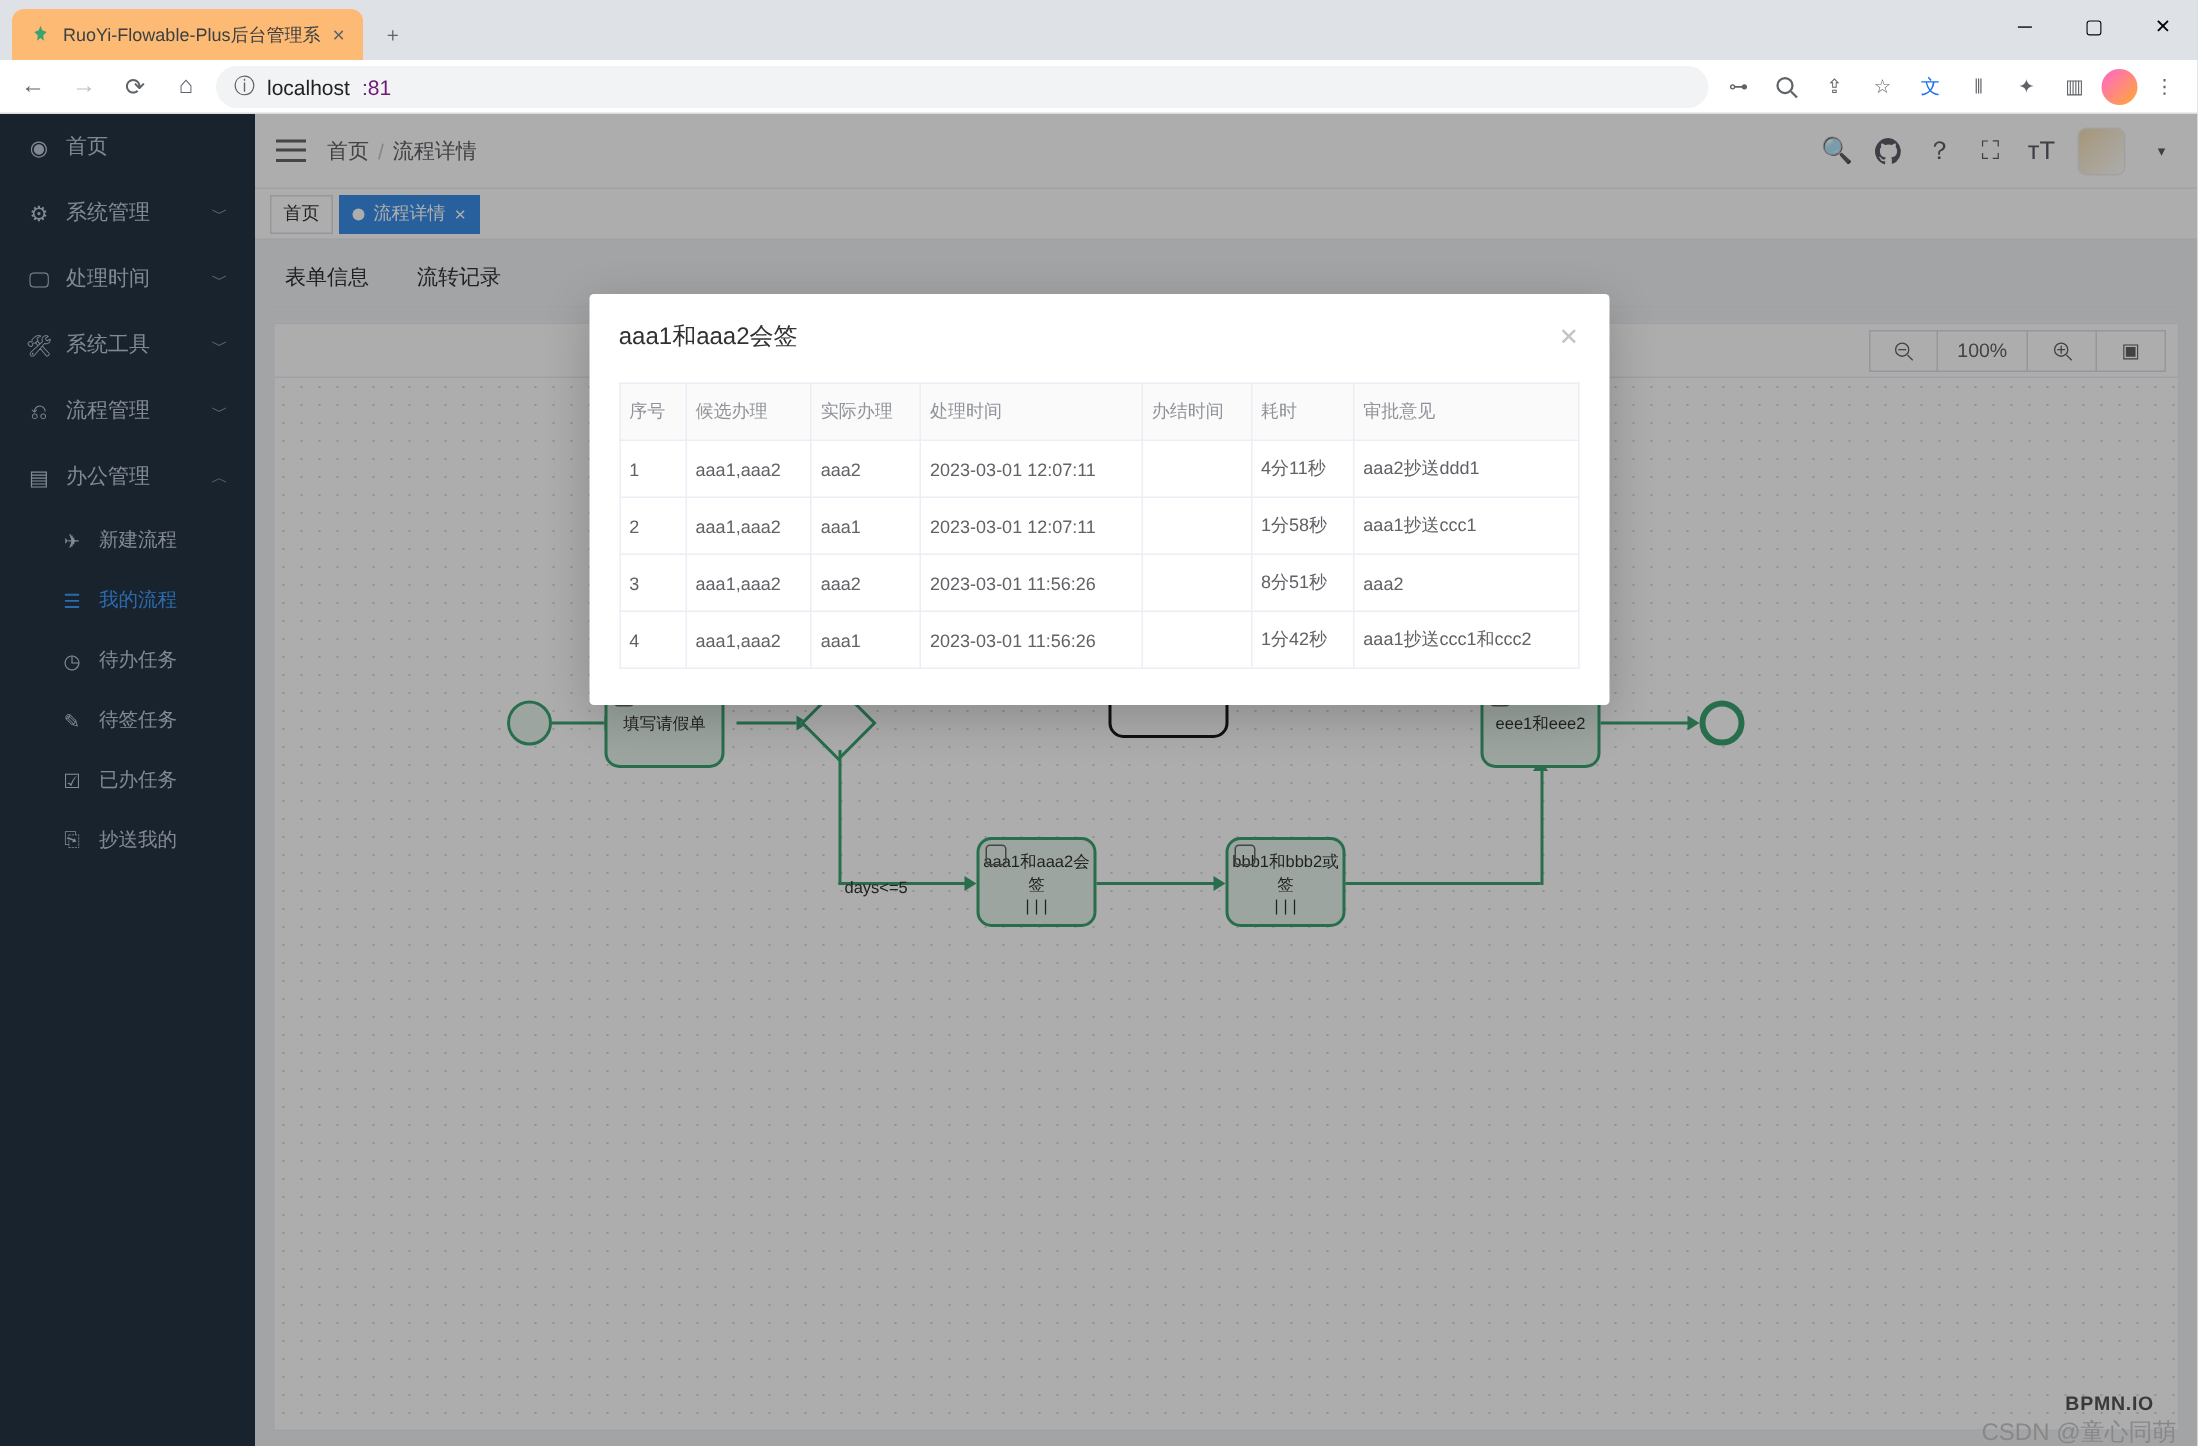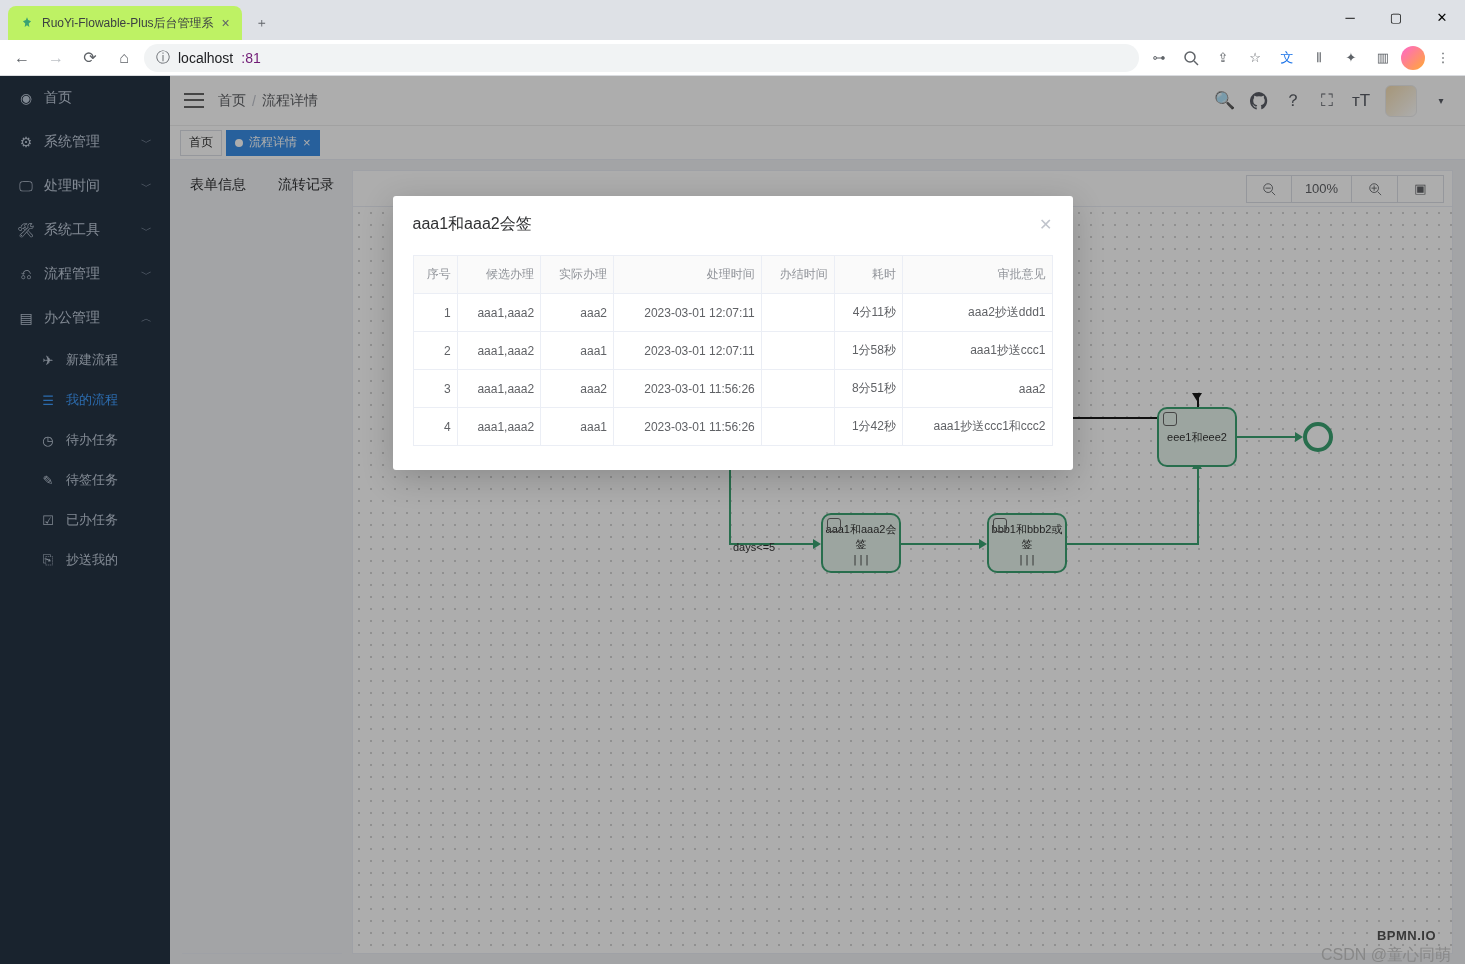--- a/index.html
+++ b/index.html
@@ -1,21 +1,21 @@
 <!DOCTYPE html>
 <html><head>
 <meta charset="utf-8">
 <style>
   * { box-sizing: border-box; margin: 0; padding: 0; }
   body { font-family: "Microsoft YaHei", Arial, sans-serif; font-size: 13px; color: #333; background: #f0f2f5; overflow: hidden; }
   .browser { width: 1465px; height: 964px; display: flex; flex-direction: column; background: #fff; }
 
   
   .bc-top { height: 40px; background: #dee1e6; display: flex; align-items: flex-end; padding-left: 8px; gap: 0; }
-  .bc-tab { background: #bef264; height: 34px; border-radius: 8px 8px 0 0; display: flex; align-items: center; padding: 0 12px; gap: 8px; min-width: 220px; position: relative; }
+  .bc-tab { background: #fdba74; height: 34px; border-radius: 8px 8px 0 0; display: flex; align-items: center; padding: 0 12px; gap: 8px; min-width: 220px; position: relative; }
   .bc-tab .fav { width: 14px; height: 14px; color: #3ba272; }
   .bc-tab .title { font-size: 12px; color: #3c4043; flex: 1; white-space: nowrap; overflow: hidden; }
   .bc-tab .x { color: #5f6368; font-size: 14px; cursor: pointer; }
   .bc-newtab { width: 28px; height: 28px; display: flex; align-items: center; justify-content: center; color: #5f6368; margin-left: 6px; margin-bottom: 3px; cursor: pointer; }
   .bc-win { margin-left: auto; display: flex; align-items: center; height: 34px; margin-bottom: 6px; }
   .bc-win div { width: 46px; height: 30px; display: flex; align-items: center; justify-content: center; color: #000; cursor: pointer; }
   .bc-addr { height: 36px; background: #fff; display: flex; align-items: center; padding: 0 8px; gap: 6px; border-bottom: 1px solid #dadce0; }
   .bc-nav-ico { width: 28px; height: 28px; display: flex; align-items: center; justify-content: center; color: #5f6368; border-radius: 50%; cursor: pointer; font-size: 16px; }
   .bc-nav-ico.dis { color: #bdc1c6; }
   .bc-url { flex: 1; background: #f1f3f4; height: 28px; border-radius: 14px; display: flex; align-items: center; padding: 0 12px; gap: 8px; font-size: 14px; color: #202124; }
@@ -46,21 +46,21 @@
   .tb-ico { width: 20px; height: 20px; display: flex; align-items: center; justify-content: center; cursor: pointer; font-size: 17px; }
   .tb-avatar { width: 32px; height: 32px; border-radius: 6px; background: linear-gradient(135deg,#f5deb3,#fff); border: 1px solid #eee; }
 
   .tags { height: 34px; background: #fff; border-bottom: 1px solid #ebeef5; display: flex; align-items: center; padding: 0 10px; gap: 4px; }
   .tag { height: 26px; border: 1px solid #dcdfe6; padding: 0 8px; display: inline-flex; align-items: center; gap: 6px; font-size: 12px; cursor: pointer; }
   .tag.active { background: #3a8ee6; color: #fff; border-color: #3a8ee6; }
   .tag.active::before { content: ""; width: 8px; height: 8px; border-radius: 50%; background: #fff; display: inline-block; }
   .tag .tx { color: #999; cursor: pointer; font-size: 13px; }
   .tag.active .tx { color: #fff; }
 
-  .content { flex: 1; padding: 10px 12px; display: flex; flex-direction: row; gap: 10px; overflow: hidden; }
+  .content { flex: 1; padding: 10px 12px; display: flex; flex-direction: column; gap: 10px; overflow: hidden; }
   .c-tabs { display: flex; gap: 32px; font-size: 14px; color: #303133; border-bottom: 1px solid #ebeef5; padding: 0 8px; }
   .c-tab { padding: 6px 0 10px; cursor: pointer; }
 
   .canvas-wrap { flex: 1; background: #fff; border: 1px solid #ebeef5; position: relative; overflow: hidden; display: flex; flex-direction: column; }
   .zoom-toolbar { height: 36px; border-bottom: 1px solid #ebeef5; display: flex; justify-content: flex-end; align-items: center; padding: 0 8px; gap: 0; }
   .zt-btn { width: 46px; height: 28px; border: 1px solid #dcdfe6; border-left: none; display: flex; align-items: center; justify-content: center; font-size: 13px; color: #606266; cursor: pointer; background: #fff; }
   .zt-btn:first-child { border-left: 1px solid #dcdfe6; }
   .zt-btn.wide { width: 60px; }
   .bpmn-canvas { flex: 1; position: relative; background-image: radial-gradient(#d5d5d5 1px, transparent 1px); background-size: 12px 12px; }
   .bpmn-logo { position: absolute; right: 16px; bottom: 10px; font-family: Arial; font-weight: 700; color: #555; letter-spacing: .5px; }
@@ -87,21 +87,21 @@
   .arrow.u { border-bottom: 8px solid #3ba272; border-left: 5px solid transparent; border-right: 5px solid transparent; }
   .edge-label { position: absolute; font-size: 11px; color: #333; }
 
   
   .mask { position: absolute; inset: 0; background: rgba(0,0,0,.32); z-index: 50; }
   .modal { position: absolute; left: 50%; top: 120px; transform: translateX(-50%); width: 680px; background: #fff; border-radius: 3px; box-shadow: 0 8px 32px rgba(0,0,0,.2); z-index: 51; }
   .modal-h { padding: 18px 20px 10px; font-size: 16px; color: #303133; display: flex; align-items: center; }
   .modal-h .close { margin-left: auto; color: #c0c4cc; cursor: pointer; font-size: 16px; }
   .modal-b { padding: 10px 20px 24px; }
   table { width: 100%; border-collapse: collapse; font-size: 12px; }
-  th, td { border: 1px solid #ebeef5; padding: 10px 6px; text-align: right; color: #606266; }
+  th, td { border: 1px solid #ebeef5; padding: 10px 6px; text-align: left; color: #606266; }
   th { background: #fafafa; font-weight: 500; color: #909399; }
 </style>
 </head>
 <body>
 
 <div class="browser">
 
   <div class="bc-top">
     <div class="bc-tab">
       <svg class="fav" viewBox="0 0 24 24">

